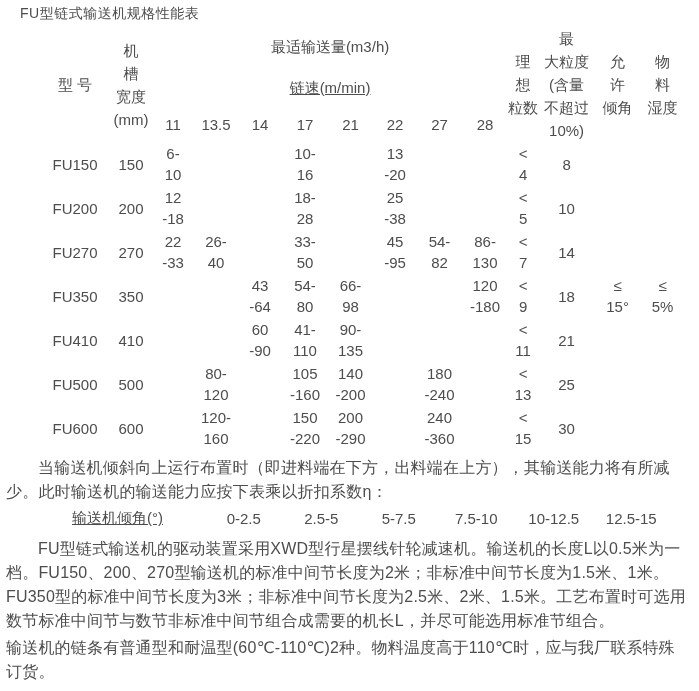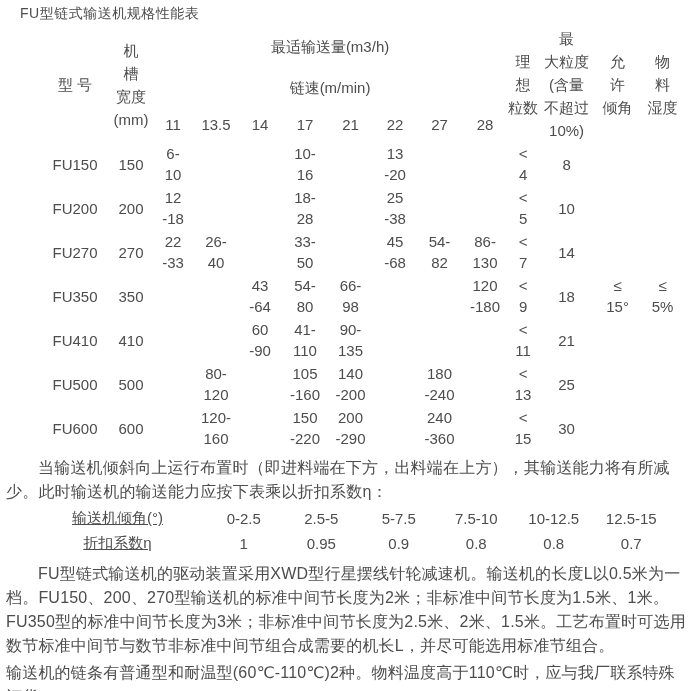--- a/index.html
+++ b/index.html
@@ -16,21 +16,21 @@
     margin:4px 0 0 40px; width:645px;
     text-align:center; font-size:15px;
   }
   table.spec th, table.spec td {
     font-weight:normal; white-space:pre-line;
     vertical-align:middle; padding:0; line-height:21px;
   }
   table.spec thead th { line-height:22px; }
   table.spec .vh { line-height:23px; }
   table.spec tr.h1 th { height:38px; }
-  table.spec tr.h2 th { height:38px; }
+  table.spec tr.h2 th { height:38px;text-decoration:underline; }
   table.spec tr.h3 th { height:32px; }
   table.spec tbody tr { height:44px; }
 
   .para {
     font-size:16px; line-height:24px;
     margin:6px 12px 0 6px; text-indent:2em;
     letter-spacing:0.2px;
   }
   .para.noindent { text-indent:0; margin-top:3px; }
 
@@ -147,21 +147,21 @@
       <td>270</td>
       <td>22
 -33</td>
       <td>26-
 40</td>
       <td></td>
       <td>33-
 50</td>
       <td></td>
       <td>45
--68</td>
+-95</td>
       <td>54-
 82</td>
       <td>86-
 130</td>
       <td>&lt;
 7</td>
       <td>14</td>
     </tr>
     <tr>
       <td>FU350</td>
@@ -247,26 +247,17 @@
   <tbody>
       <tr>
     <td class="flabel">输送机倾角(°)</td>
     <td>0-2.5</td>
     <td>2.5-5</td>
     <td>5-7.5</td>
     <td>7.5-10</td>
     <td>10-12.5</td>
     <td>12.5-15</td>
   </tr>
-  <tr>
-    <td class="flabel">折扣系数η</td>
-    <td>1</td>
-    <td>0.95</td>
-    <td>0.9</td>
-    <td>0.8</td>
-    <td>0.8</td>
-    <td>0.7</td>
-  </tr>
 </tbody>
   </table>
 
 <div class="para">FU型链式输送机的驱动装置采用XWD型行星摆线针轮减速机。输送机的长度L以0.5米为一档。FU150、200、270型输送机的标准中间节长度为2米；非标准中间节长度为1.5米、1米。FU350型的标准中间节长度为3米；非标准中间节长度为2.5米、2米、1.5米。工艺布置时可选用数节标准中间节与数节非标准中间节组合成需要的机长L，并尽可能选用标准节组合。</div>
 <div class="para noindent">输送机的链条有普通型和耐温型(60℃-110℃)2种。物料温度高于110℃时，应与我厂联系特殊订货。</div>
 
 </body></html>

